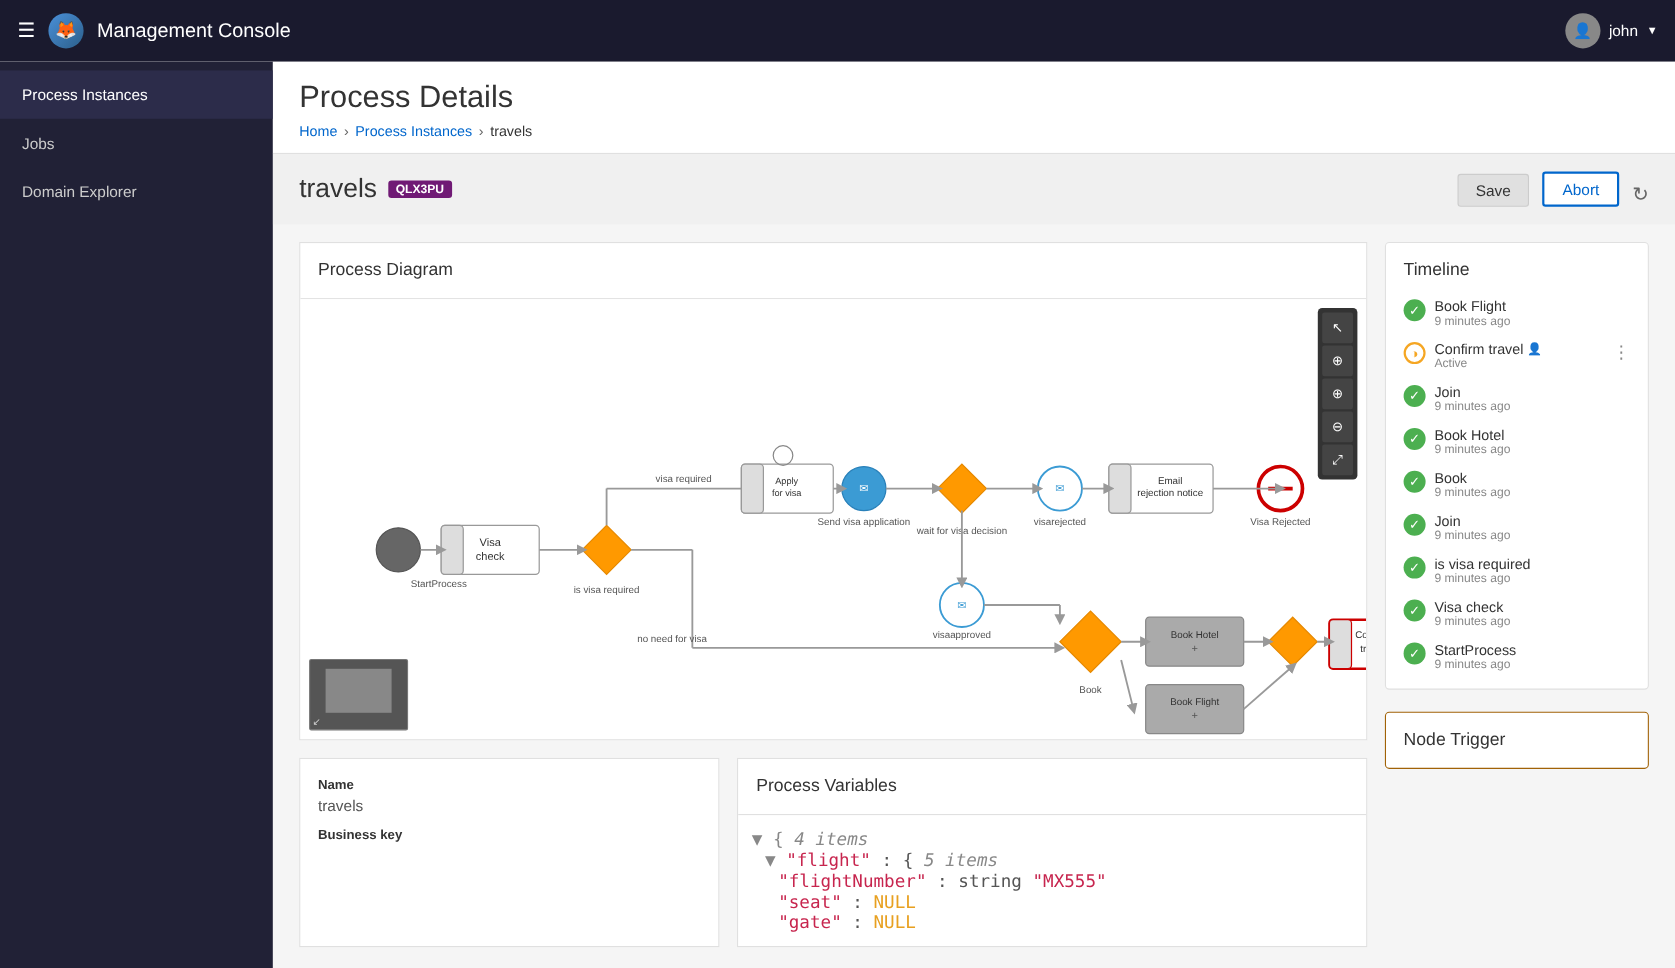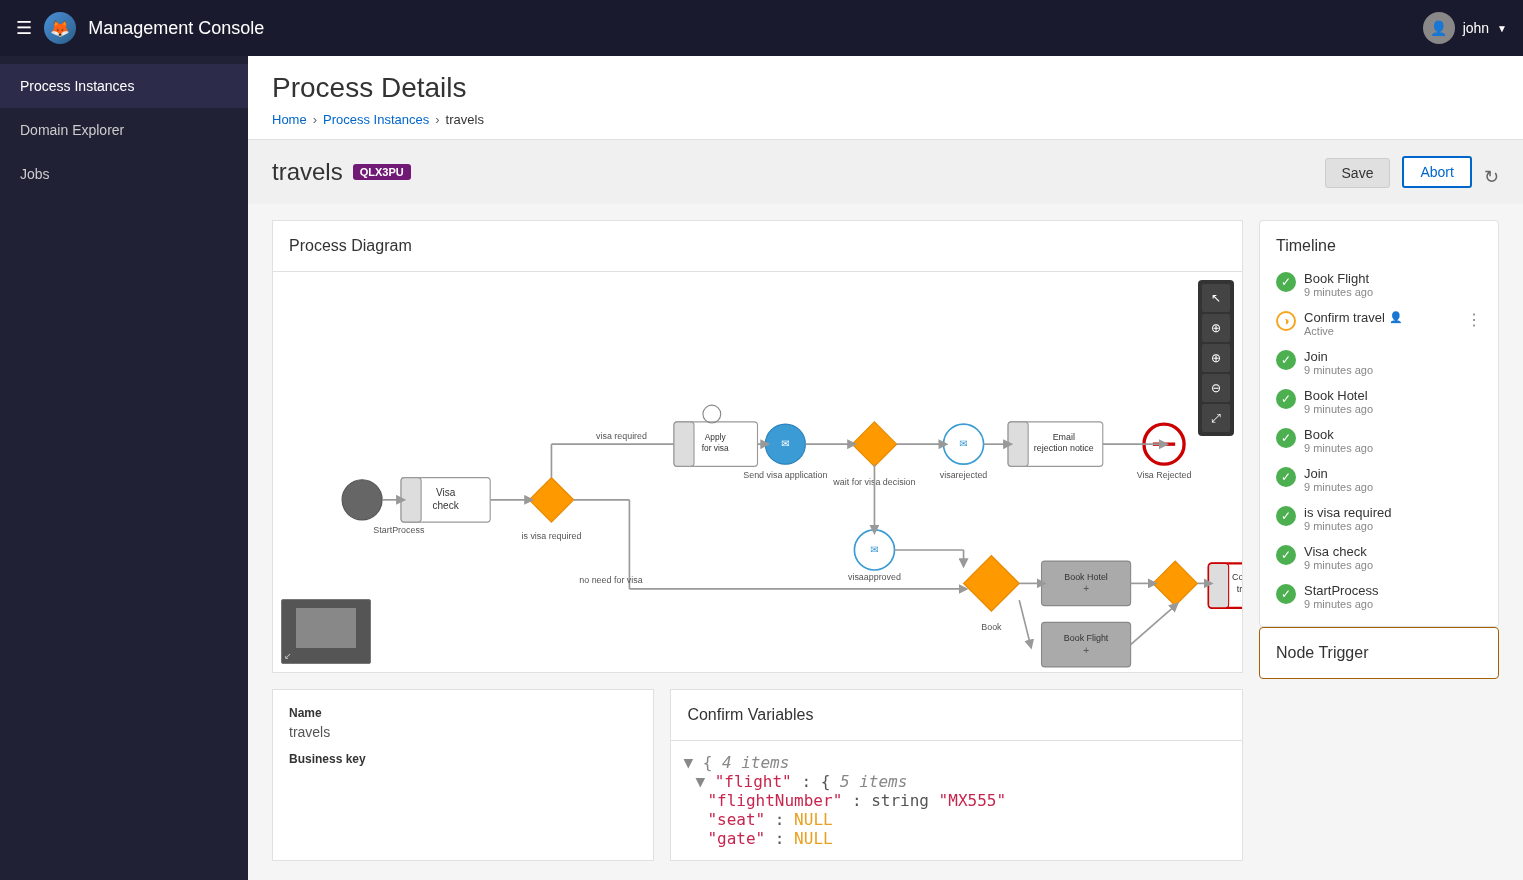--- a/index.html
+++ b/index.html
@@ -151,21 +151,21 @@
     .detail-label { font-size: 12px; font-weight: 600; color: #333; margin-bottom: 4px; margin-top: 12px; }
     .detail-label:first-child { margin-top: 0; }
     .detail-value { font-size: 14px; color: #555; }
 
     .variables-content { padding: 12px; font-family: monospace; font-size: 16px; color: #333; }
     .json-key { color: #c7254e; }
     .json-string { color: #c7254e; }
     .json-null { color: #e8a020; }
 
     
-    .right-panel { width: 240px; flex-shrink: 0; display: flex; flex-direction: column; gap: 0; }
+    .right-panel { width: 240px; flex-shrink: 0; display: flex; flex-direction: column; gap: 20px; }
     .timeline-card { background: white; border: 1px solid #e0e0e0; border-radius: 4px; }
     .timeline-title { font-size: 16px; font-weight: 500; padding: 16px; }
     .timeline-items { padding: 0 16px 16px; display: flex; flex-direction: column; gap: 12px; }
     .timeline-item { display: flex; align-items: flex-start; gap: 8px; }
     .timeline-icon { width: 20px; height: 20px; border-radius: 50%; flex-shrink: 0; display: flex; align-items: center; justify-content: center; font-size: 12px; margin-top: 1px; }
     .timeline-icon.success { background: #4caf50; color: white; }
     .timeline-icon.active { background: white; border: 2px solid #f5a623; color: #f5a623; }
     .timeline-item-content { flex: 1; }
     .timeline-item-name { font-size: 13px; font-weight: 500; display: flex; align-items: center; gap: 4px; }
     .timeline-item-time { font-size: 11px; color: #888; }
@@ -205,24 +205,24 @@
   </div>
 </div>
 
 <div class="main-layout">
 
   <nav class="sidebar">
     <div class="sidebar-item active">
       <span>Process Instances</span>
     </div>
     <div class="sidebar-item">
-      <span>Domain Explorer</span>
+      <span>Jobs</span>
     </div>
     <div class="sidebar-item">
-      <span>Jobs</span>
+      <span>Domain Explorer</span>
     </div>
   </nav>
 
   <div class="content">
 
     <div class="page-header">
       <h1 class="page-title">Process Details</h1>
       <div class="breadcrumb">
         <span class="breadcrumb-link">Home</span>
         <span class="breadcrumb-sep">›</span>
@@ -374,21 +374,21 @@
           <div class="card details-card">
             <div class="details-content">
               <div class="detail-label">Name</div>
               <div class="detail-value">travels</div>
               <div class="detail-label">Business key</div>
               <div class="detail-value" style="height:16px;"></div>
             </div>
           </div>
 
           <div class="card variables-card">
-            <div class="card-title">Confirm Variables</div>
+            <div class="card-title">Process Variables</div>
             <div class="variables-content">
               <div>
                 <span style="color:#888;">▼ {</span>
                 <span style="color:#888;font-style:italic;"> 4 items</span>
               </div>
               <div style="padding-left:12px;">
                 <span style="color:#888;">▼ </span>
                 <span class="json-key">"flight"</span>
                 <span style="color:#555;"> : { </span>
                 <span style="color:#888;font-style:italic;">5 items</span>

